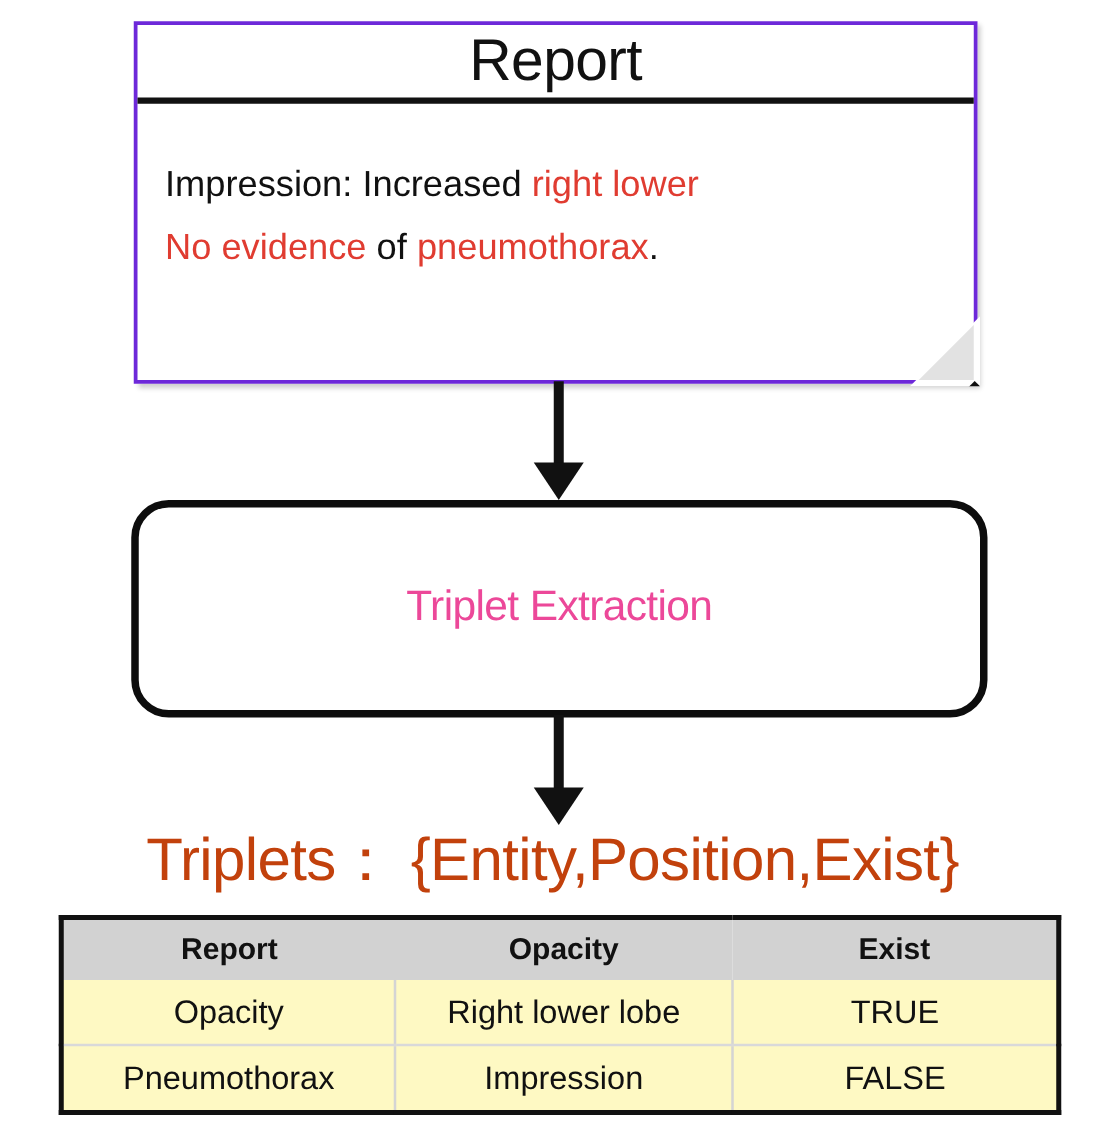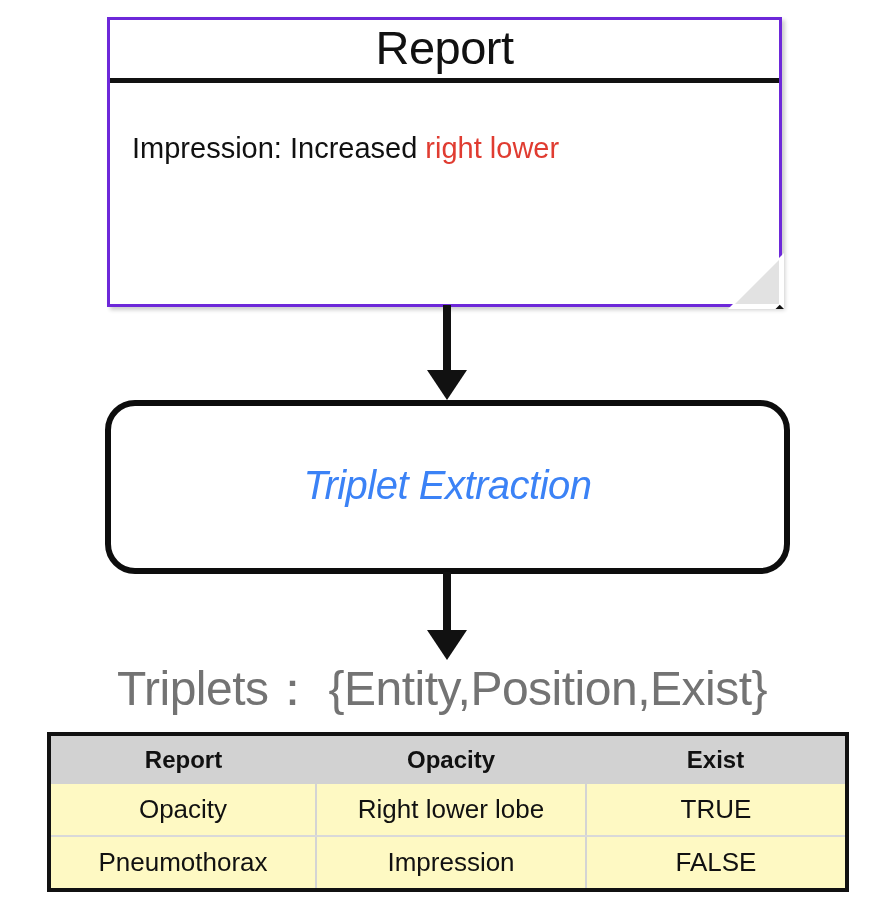--- a/index.html
+++ b/index.html
@@ -148,38 +148,37 @@
     height: 174px;
     box-sizing: border-box;
     background: #ffffff;
     border: 6px solid #0d0d0d;
     border-radius: 30px;
     display: flex;
     align-items: center;
     justify-content: center;
   }
   .process-label {
-    font-size: 40px;
+    font-size: 34px;
     line-height: 1;
-    color: #3b82f6;
+    color: #ec4899;
     letter-spacing: -0.5px;
     padding-bottom: 4px;
-    font-style: italic;
   }
 
   
   .triplets-caption {
     position: absolute;
     left: 0;
     top: 658px;
     width: 884px;
     text-align: center;
     font-size: 48px;
     line-height: 62px;
-    color: #737373;
+    color: #c2410c;
     letter-spacing: -0.5px;
     white-space: nowrap;
   }
   .triplets-caption .cap-label { }
   .triplets-caption .cap-colon { letter-spacing: 0; }
   .triplets-caption .cap-set { margin-left: 12px; }
 
   
   .triplet-table {
     position: absolute;
@@ -226,20 +225,23 @@
 
 <div id="canvas">
 
   <div class="report-card">
     <div class="report-title-bar">
       <div class="report-title">Report</div>
     </div>
     <div class="report-body">
       <div class="report-line">
         <span>Impression: Increased </span><span class="hl">right lower</span>
+      </div>
+      <div class="report-line">
+        <span class="hl">No evidence</span><span> of </span><span class="hl">pneumothorax</span><span>.</span>
       </div>
     </div>
     <div class="fold-wrap">
       <div class="fold-white"></div>
       <div class="fold-tri"></div>
       <div class="fold-edge"></div>
     </div>
   </div>
 
   <div class="arrow" id="arrow-report-to-extraction">

